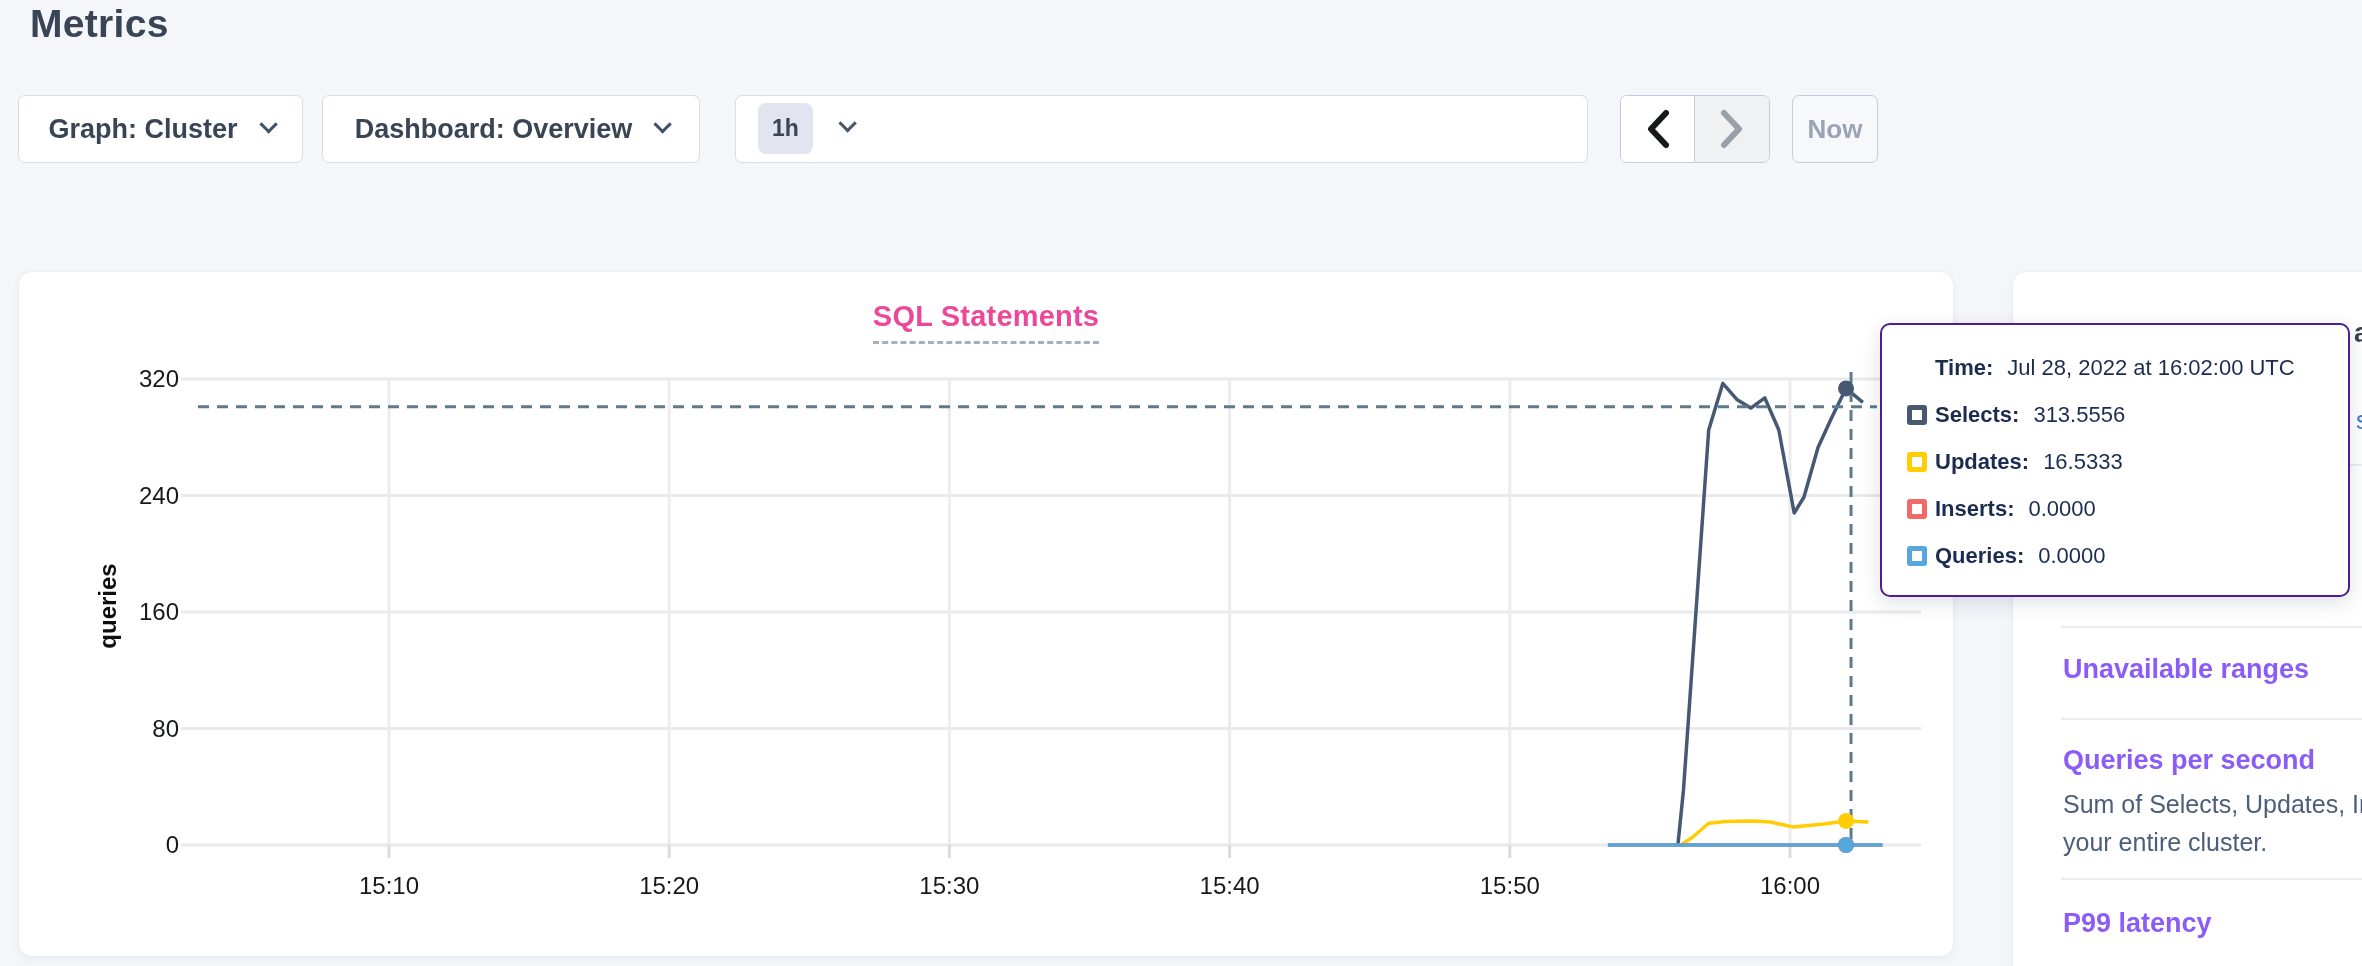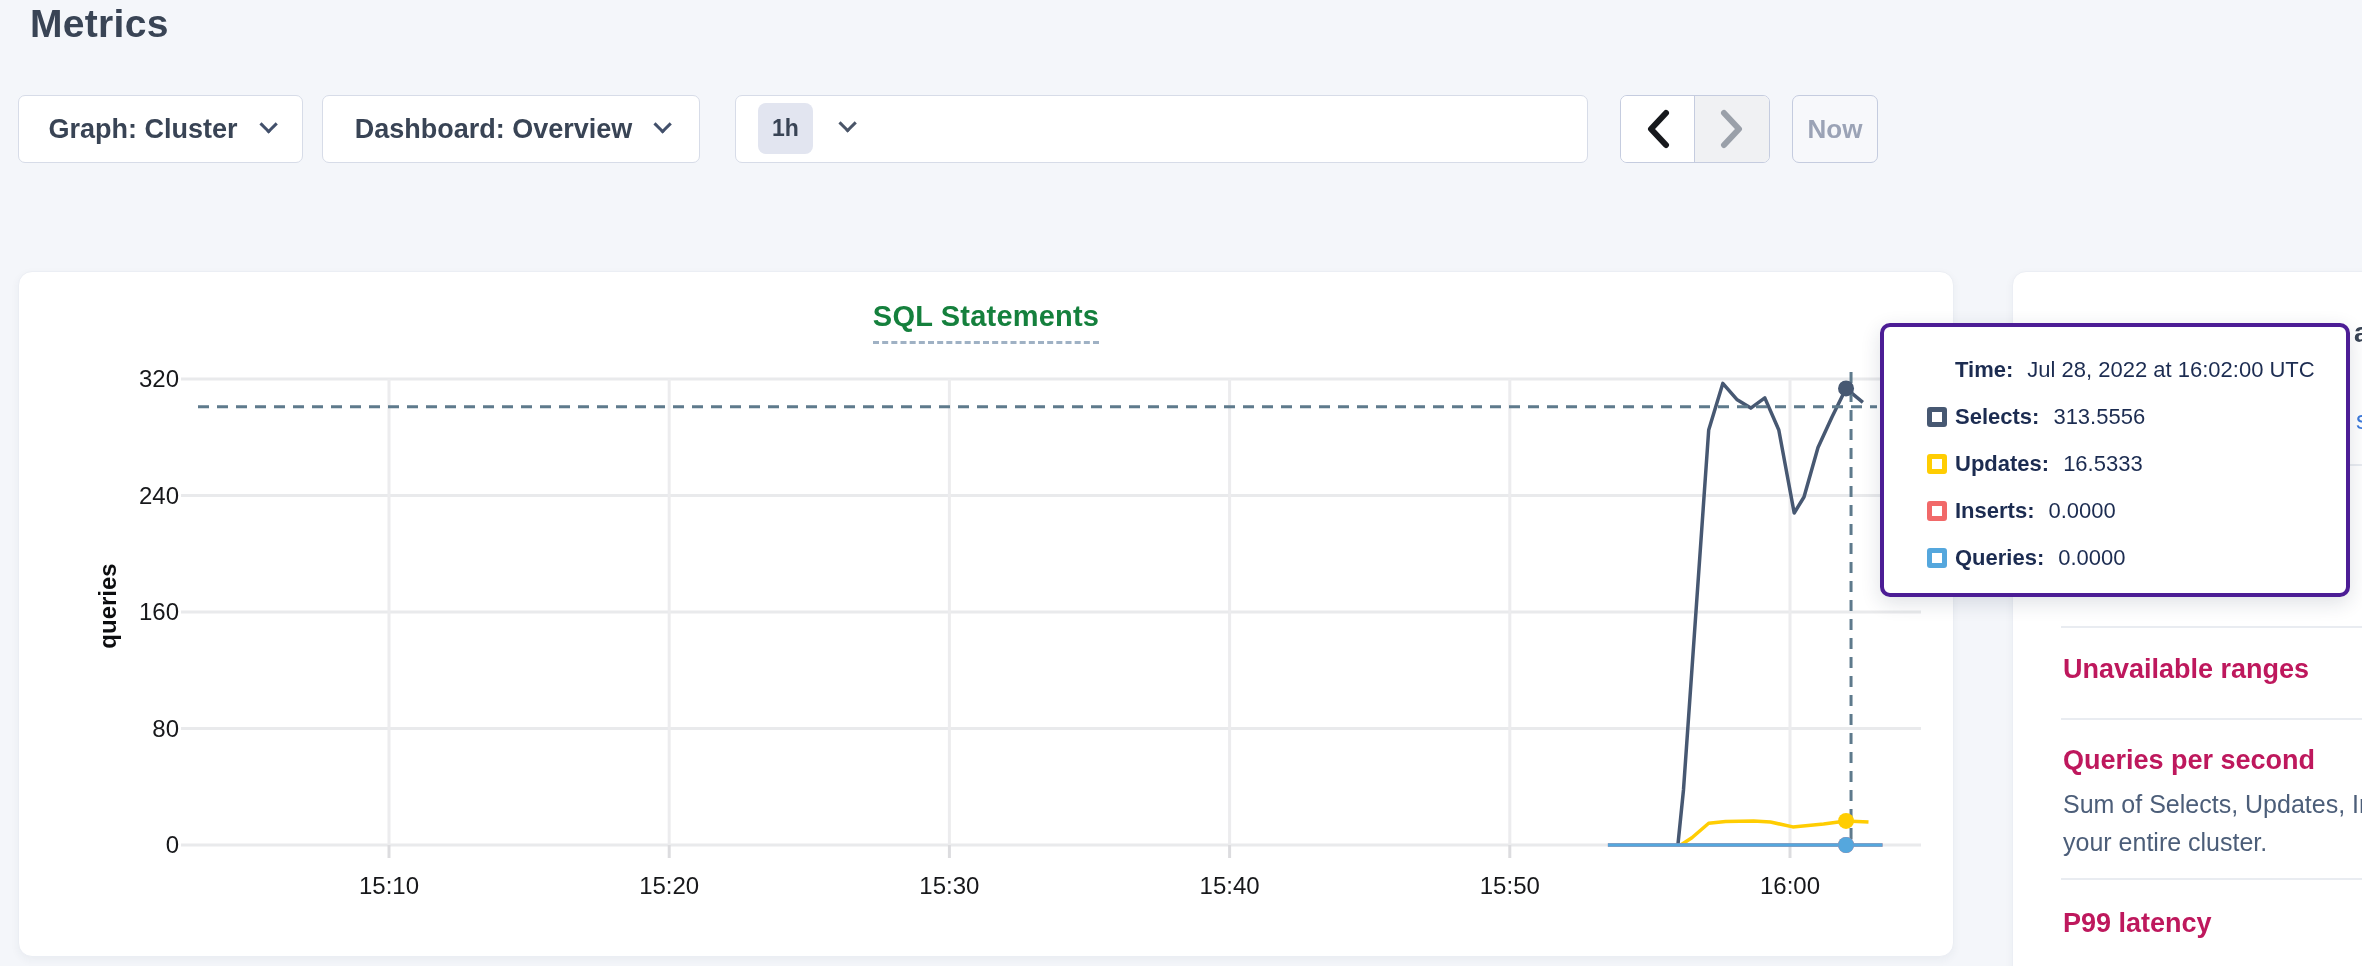--- a/index.html
+++ b/index.html
@@ -46,59 +46,59 @@
     color:#9ba3b6; font-weight:700; font-size:26px; cursor:default;
   }
   
   .chart-card {
     position:absolute; left:18px; top:271px; width:1936px; height:686px;
     background:#fff; border:1px solid #ebeef4; border-radius:14px;
     box-shadow:0 3px 8px rgba(40,50,80,.05);
   }
   .chart-title-wrap { position:absolute; left:0; right:0; top:28px; text-align:center; }
   .chart-title {
-    display:inline-block; font-size:29px; font-weight:700; color:#15803d;
+    display:inline-block; font-size:29px; font-weight:700; color:#ec4899;
     border-bottom:3px dashed #9fb1c4; padding-bottom:8px; letter-spacing:.2px; cursor:help;
   }
   .chart-svg { position:absolute; left:0; top:0; }
   .ytick {
     position:absolute; left:60px; width:100px; text-align:right;
     font-size:24px; color:#17181b;
   }
   .xtick {
     position:absolute; width:140px; margin-left:-70px; text-align:center;
     font-size:24px; color:#17181b;
   }
   .y-axis-label {
     position:absolute; left:34px; top:320px; transform:rotate(-90deg); transform-origin:center;
     font-size:24px; font-weight:700; color:#0c0d0f; width:110px; text-align:center;
   }
   
   .tooltip {
     position:absolute; left:1880px; top:323px; width:470px; height:274px;
-    background:#fff; border:4px solid #4c1d95; border-radius:10px;
+    background:#fff; border:2px solid #4c1d95; border-radius:10px;
     box-shadow:0 6px 20px rgba(30,40,70,.14); z-index:50;
-    padding:30px 0 0 43px; font-size:22px; color:#1c2c51;
+    padding:30px 0 0 25px; font-size:22px; color:#1c2c51;
   }
   .tt-row { display:flex; align-items:center; height:26px; margin-bottom:21px; }
   .tt-row.time { padding-left:28px; }
   .tt-swatch {
     width:20px; height:20px; border-radius:3px; background:#fff;
     border:5px solid #000; margin-right:8px; flex:none;
   }
   .tt-label { font-weight:700; }
   .tt-value { margin-left:14px; }
   
   .sidebar-card {
     position:absolute; left:2012px; top:271px; width:430px; height:760px;
     background:#fff; border:1px solid #ebeef4; border-radius:14px 0 0 14px;
     box-shadow:0 3px 8px rgba(40,50,80,.05); z-index:5;
   }
   .sb-divider { position:absolute; left:48px; right:14px; height:0; border-top:2px solid #e9ecf1; }
-  .sb-heading { position:absolute; left:50px; font-size:27px; font-weight:700; color:#be185d; white-space:nowrap; }
+  .sb-heading { position:absolute; left:50px; font-size:27px; font-weight:700; color:#8b5cf6; white-space:nowrap; }
   .sb-desc { position:absolute; left:50px; font-size:25px; color:#4c5e79; white-space:nowrap; }
   .sb-frag-heading { position:absolute; left:341px; top:46px; font-size:27px; font-weight:700; color:#394455; }
   .sb-frag-link { position:absolute; left:343px; top:134px; font-size:25px; color:#3b79dc; cursor:pointer; }
 </style>
 </head>
 <body>
 
 <div class="page-title">Metrics</div>
 
 <div class="btn" id="graph-btn">

